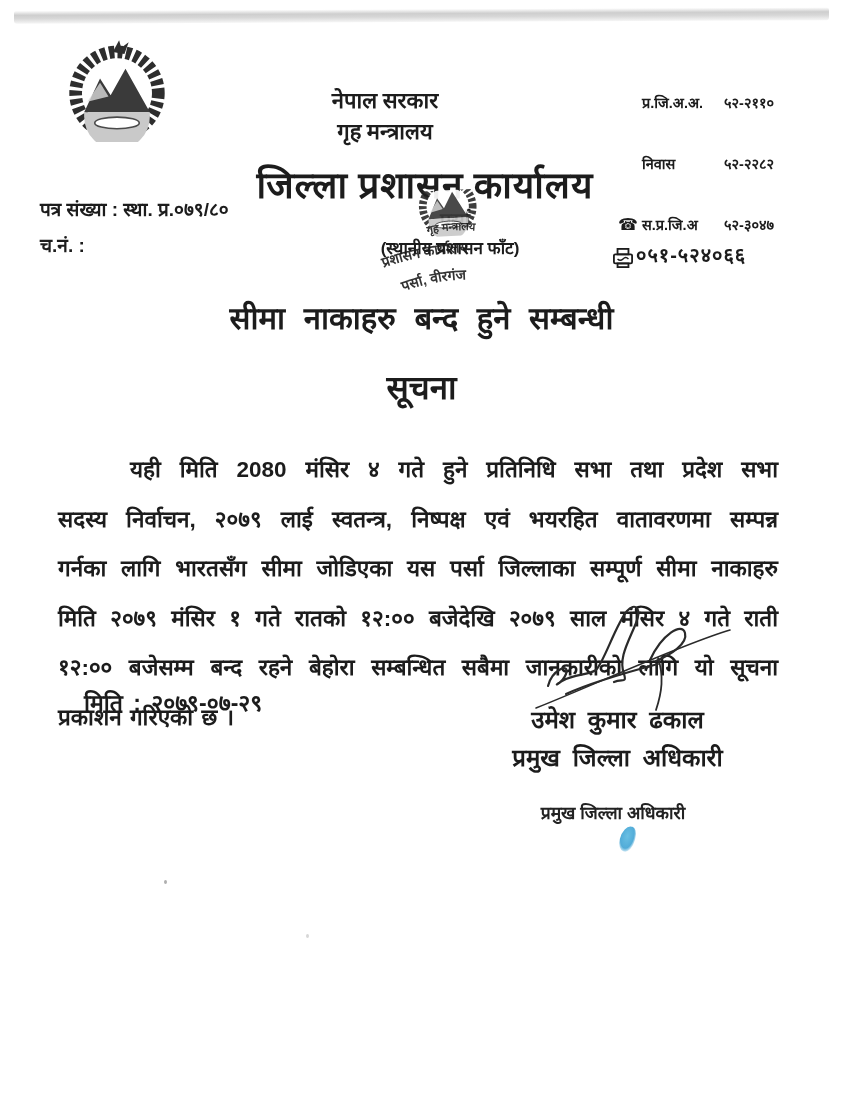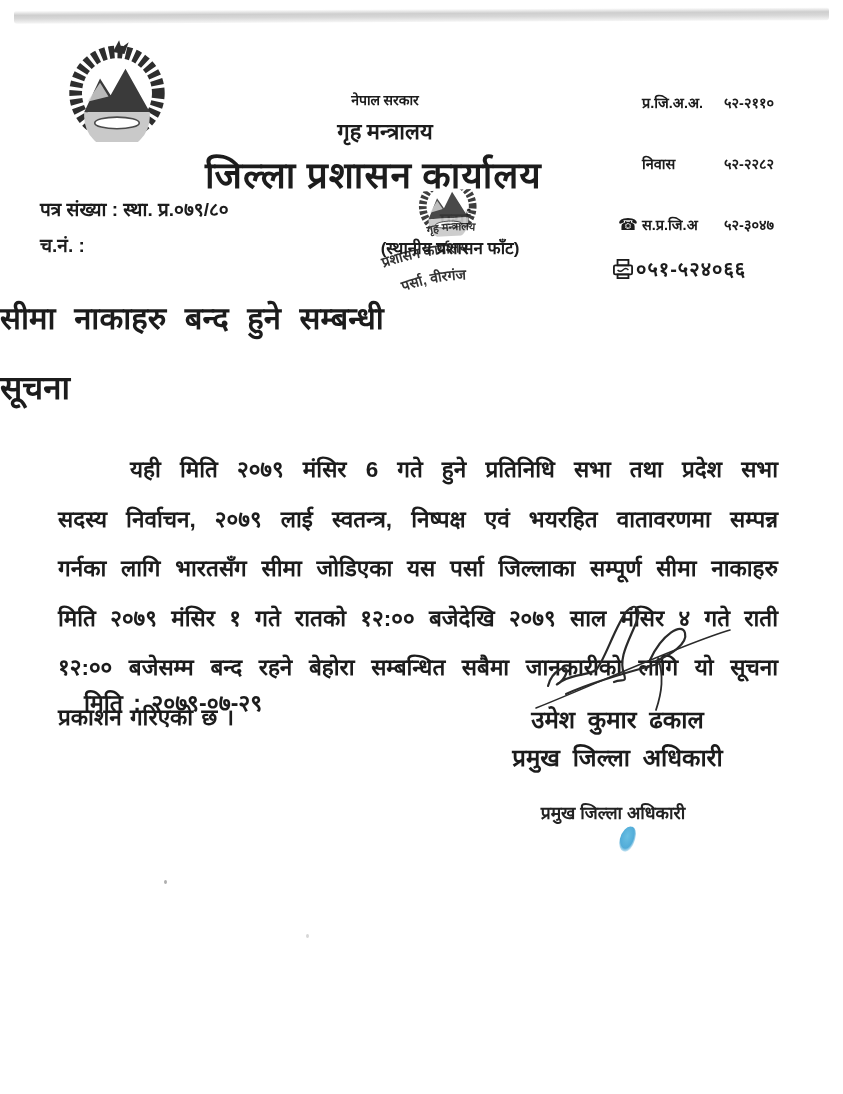--- a/index.html
+++ b/index.html
@@ -9,48 +9,48 @@
     font-family:"Liberation Sans","DejaVu Sans",sans-serif;
     color:#1c1c1c;
   }
   .scan-band{
     position:absolute;left:14px;right:14px;top:9px;height:13px;
     background:linear-gradient(180deg,#ffffff 0%,#b9b9b9 35%,#c6c6c6 60%,#f2f2f2 100%);
     transform:rotate(-0.25deg);opacity:.7;border-radius:3px;
   }
   .emblem-logo{position:absolute;left:64px;top:36px;width:106px;height:106px;}
   .center-head{position:absolute;left:210px;top:86px;width:350px;text-align:center;}
-  .gov-line{font-size:14px;font-weight:700;line-height:30px;font-family:"Liberation Serif","DejaVu Serif",serif;}
+  .gov-line{font-size:22px;font-weight:700;line-height:30px;font-family:"Liberation Serif","DejaVu Serif",serif;}
   .ministry-line{font-size:22px;font-weight:700;line-height:32px;font-family:"Liberation Serif","DejaVu Serif",serif;}
   .office-name{
-    position:absolute;left:205px;top:148px;width:440px;
+    position:absolute;left:205px;top:158px;width:440px;text-align:center;
     font-size:37px;font-weight:800;letter-spacing:1px;
     font-family:"Liberation Serif","DejaVu Serif",serif;
   }
   .contact-block{position:absolute;left:618px;top:52px;width:210px;font-size:14.5px;font-weight:700;}
   .contact-row{display:flex;align-items:baseline;height:21px;margin-top:40px;}
   .contact-icon{width:24px;font-size:16px;}
   .contact-label{width:82px;}
   .contact-number{width:90px;}
-  .fax-row{display:flex;align-items:center;margin-top:20px;margin-left:-6px;}
+  .fax-row{display:flex;align-items:flex-end;margin-top:6px;margin-left:-6px;}
   .fax-icon{width:22px;height:20px;margin-right:2px;}
   .fax-number{font-size:20px;font-weight:800;letter-spacing:1px;}
   .ref-block{position:absolute;left:40px;top:196px;font-size:19px;font-weight:700;}
   .ref-line{height:36px;}
   
   .office-stamp{position:absolute;left:352px;top:190px;width:200px;height:120px;transform:rotate(-3deg);z-index:2;}
   .printed-district{
     position:absolute;left:410px;top:206px;width:90px;text-align:center;
     font-size:20px;font-weight:800;z-index:1;
   }
   .printed-section{
     position:absolute;left:330px;top:236px;width:240px;text-align:center;
     font-size:17px;font-weight:700;z-index:3;
   }
-  .title-block{position:absolute;left:0;top:296px;width:843px;}
+  .title-block{position:absolute;left:0;top:296px;width:843px;text-align:center;}
   .title-line1{font-size:31px;font-weight:800;word-spacing:10px;}
   .title-line2{font-size:33px;font-weight:800;margin-top:26px;}
   .body-text{
     position:absolute;left:58px;top:445px;width:720px;
     font-size:22.5px;font-weight:600;line-height:49.5px;
   }
   .body-line{text-align:justify;text-align-last:justify;word-spacing:2px;}
   .body-line.indent{padding-left:72px;}
   .body-line.last{text-align:left;text-align-last:left;}
   .date-line{position:absolute;left:84px;top:686px;font-size:23px;font-weight:800;word-spacing:4px;}
@@ -150,21 +150,21 @@
     </g>
   </svg>
   <div class="printed-section">(स्थानीय प्रशासन फाँट)</div>
 
   <div class="title-block">
     <div class="title-line1">सीमा नाकाहरु बन्द हुने सम्बन्धी</div>
     <div class="title-line2">सूचना</div>
   </div>
 
   <div class="body-text">
-    <div class="body-line indent">यही मिति २०७९ मंसिर 6 गते हुने प्रतिनिधि सभा तथा प्रदेश सभा</div>
+    <div class="body-line indent">यही मिति 2080 मंसिर ४ गते हुने प्रतिनिधि सभा तथा प्रदेश सभा</div>
     <div class="body-line">सदस्य निर्वाचन, २०७९ लाई स्वतन्त्र, निष्पक्ष एवं भयरहित वातावरणमा सम्पन्न</div>
     <div class="body-line">गर्नका लागि भारतसँग सीमा जोडिएका यस पर्सा जिल्लाका सम्पूर्ण सीमा नाकाहरु</div>
     <div class="body-line">मिति २०७९ मंसिर १ गते रातको १२:०० बजेदेखि २०७९ साल मंसिर ४ गते राती</div>
     <div class="body-line">१२:०० बजेसम्म बन्द रहने बेहोरा सम्बन्धित सबैमा जानकारीको लागि यो सूचना</div>
     <div class="body-line last">प्रकाशन गरिएको छ ।</div>
   </div>
 
   <div class="date-line">मिति : २०७९-०७-२९</div>
 
   <svg class="signature-svg" viewBox="0 0 202 116">

